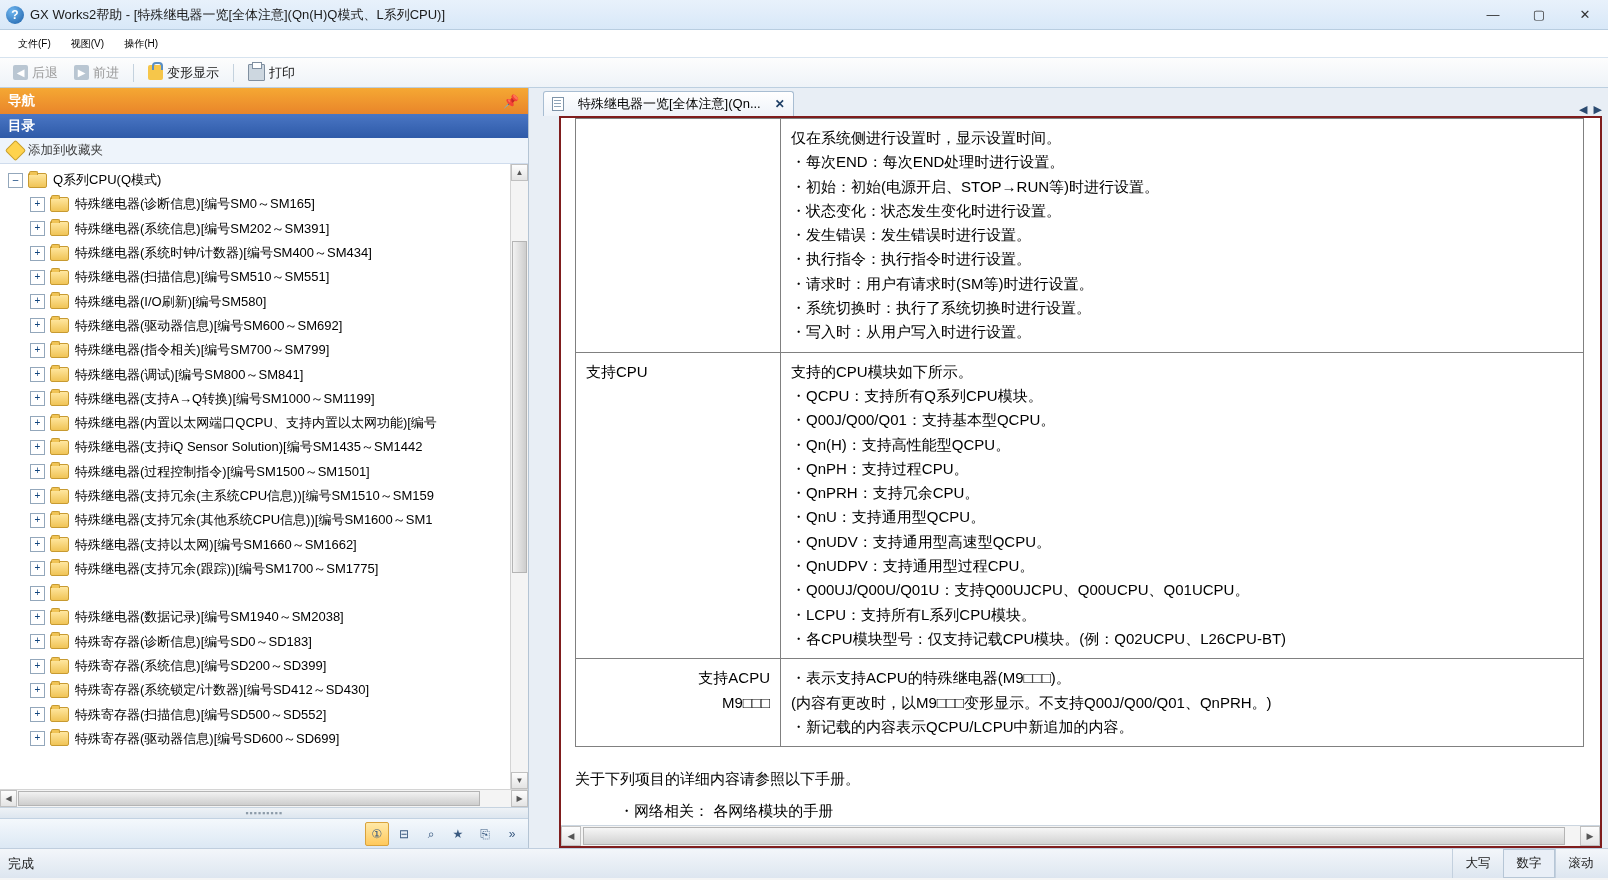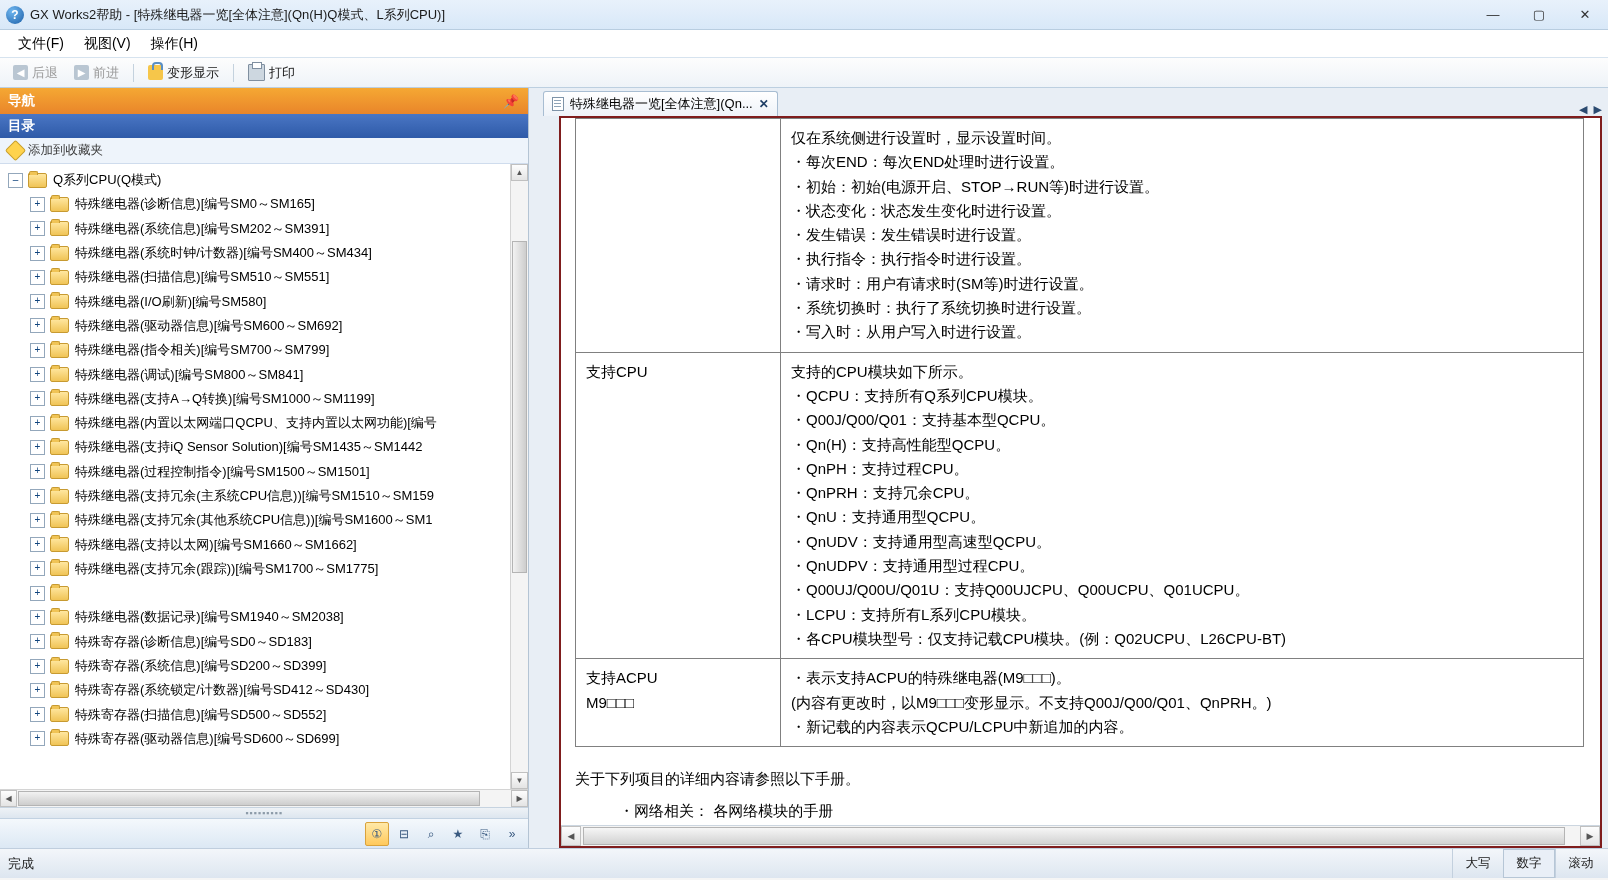--- a/index.html
+++ b/index.html
@@ -65,21 +65,21 @@
   .menubar {
     height: 28px;
     background: #ffffff;
     border-bottom: 1px solid #d6e3ef;
     display: flex;
     align-items: center;
     padding-left: 8px;
     box-sizing: border-box;
   }
   .menu-item {
-    font-size: 14px;
+    font-size: 10px;
     color: #000;
     padding: 4px 10px;
     white-space: nowrap;
   }
 
   
   .toolbar {
     height: 30px;
     background: linear-gradient(to bottom, #fdfdfd, #eef3f8);
     border-bottom: 1px solid #bccfe0;
@@ -364,21 +364,21 @@
     display: flex;
     align-items: flex-end;
     padding-left: 14px;
     box-sizing: border-box;
     background: #e8eef5;
     position: relative;
   }
   .tab {
     display: flex;
     align-items: center;
-    gap: 6px;
+    gap: 14px;
     height: 24px;
     padding: 0 8px;
     background: linear-gradient(to bottom,#ffffff,#eef3f9);
     border: 1px solid #a8bdd2;
     border-bottom: none;
     border-radius: 3px 3px 0 0;
     font-size: 13px;
     color: #000;
     white-space: nowrap;
   }
@@ -771,21 +771,21 @@
                 <p class="doc-line">・QnPRH：支持冗余CPU。</p>
                 <p class="doc-line">・QnU：支持通用型QCPU。</p>
                 <p class="doc-line">・QnUDV：支持通用型高速型QCPU。</p>
                 <p class="doc-line">・QnUDPV：支持通用型过程CPU。</p>
                 <p class="doc-line">・Q00UJ/Q00U/Q01U：支持Q00UJCPU、Q00UCPU、Q01UCPU。</p>
                 <p class="doc-line">・LCPU：支持所有L系列CPU模块。</p>
                 <p class="doc-line">・各CPU模块型号：仅支持记载CPU模块。(例：Q02UCPU、L26CPU-BT)</p>
               </td>
             </tr>
             <tr>
-              <td class="label-col" style="white-space: pre-line;">支持ACPU
+              <td class="label-col" style="white-space: pre-line; text-align: right;">支持ACPU
 M9□□□</td>
               <td>
                 <p class="doc-line">・表示支持ACPU的特殊继电器(M9□□□)。</p>
                 <p class="doc-line">(内容有更改时，以M9□□□变形显示。不支持Q00J/Q00/Q01、QnPRH。)</p>
                 <p class="doc-line">・新记载的内容表示QCPU/LCPU中新追加的内容。</p>
               </td>
             </tr>
           </tbody>
             </table>
 

